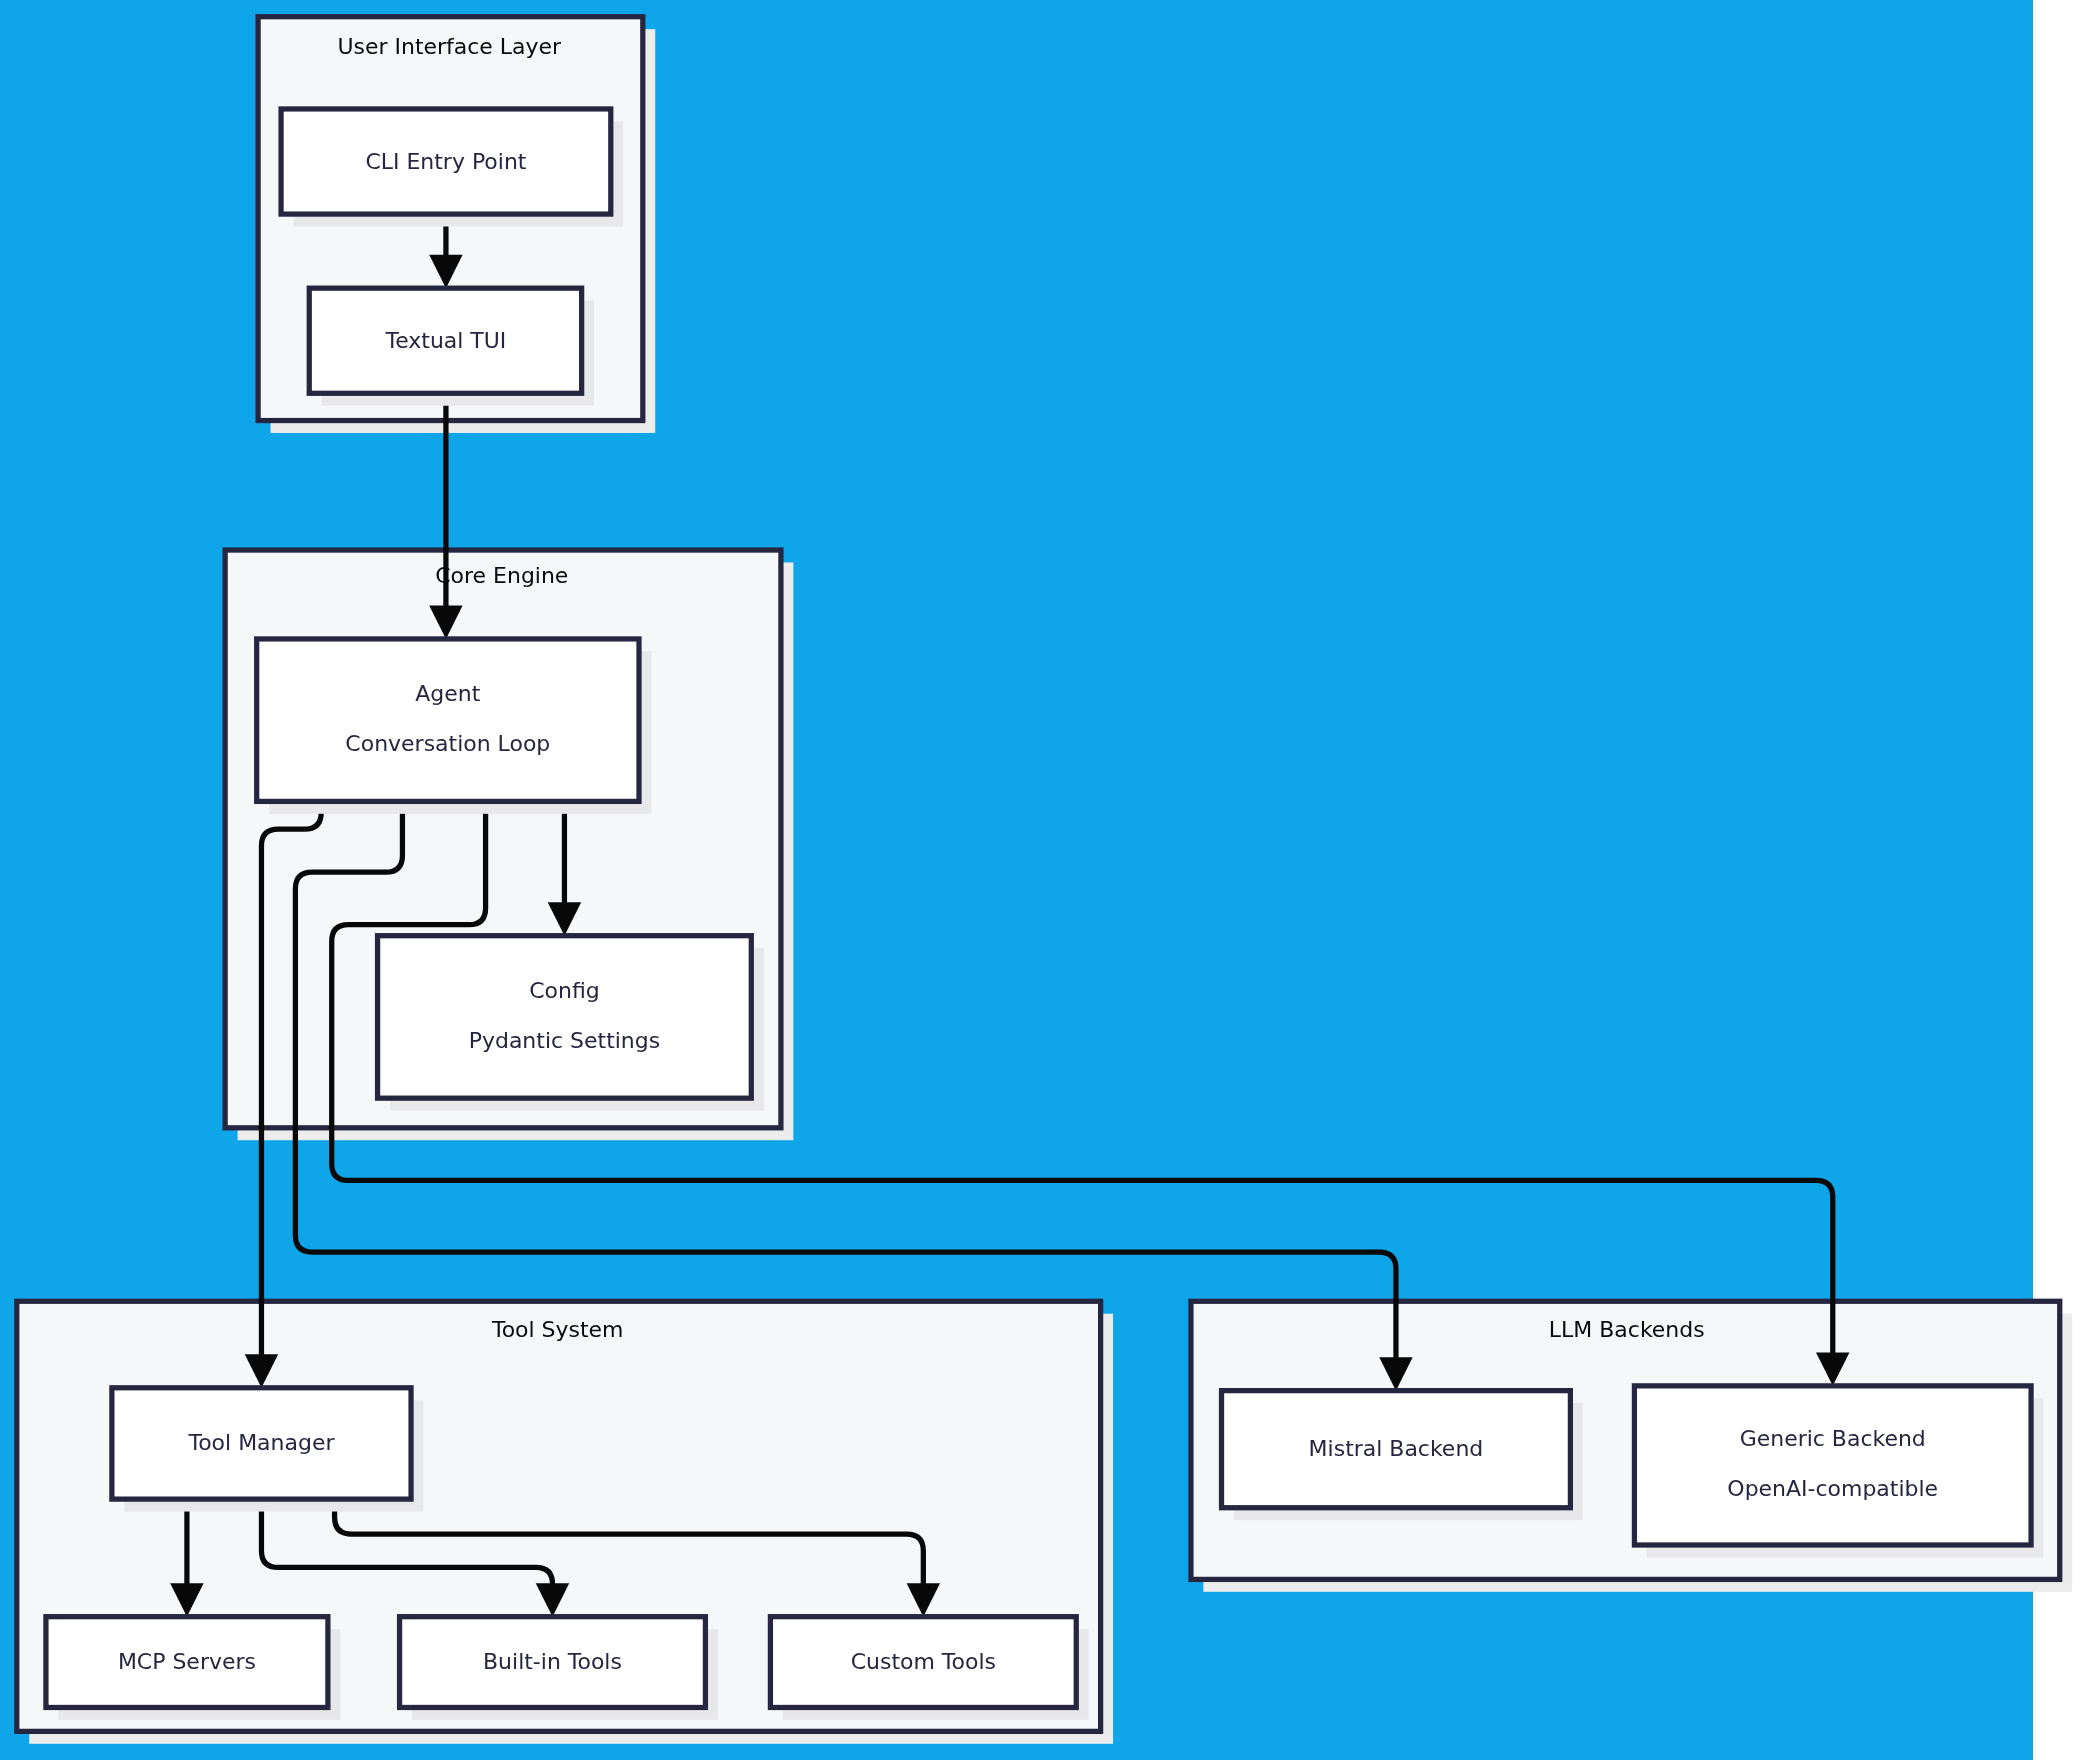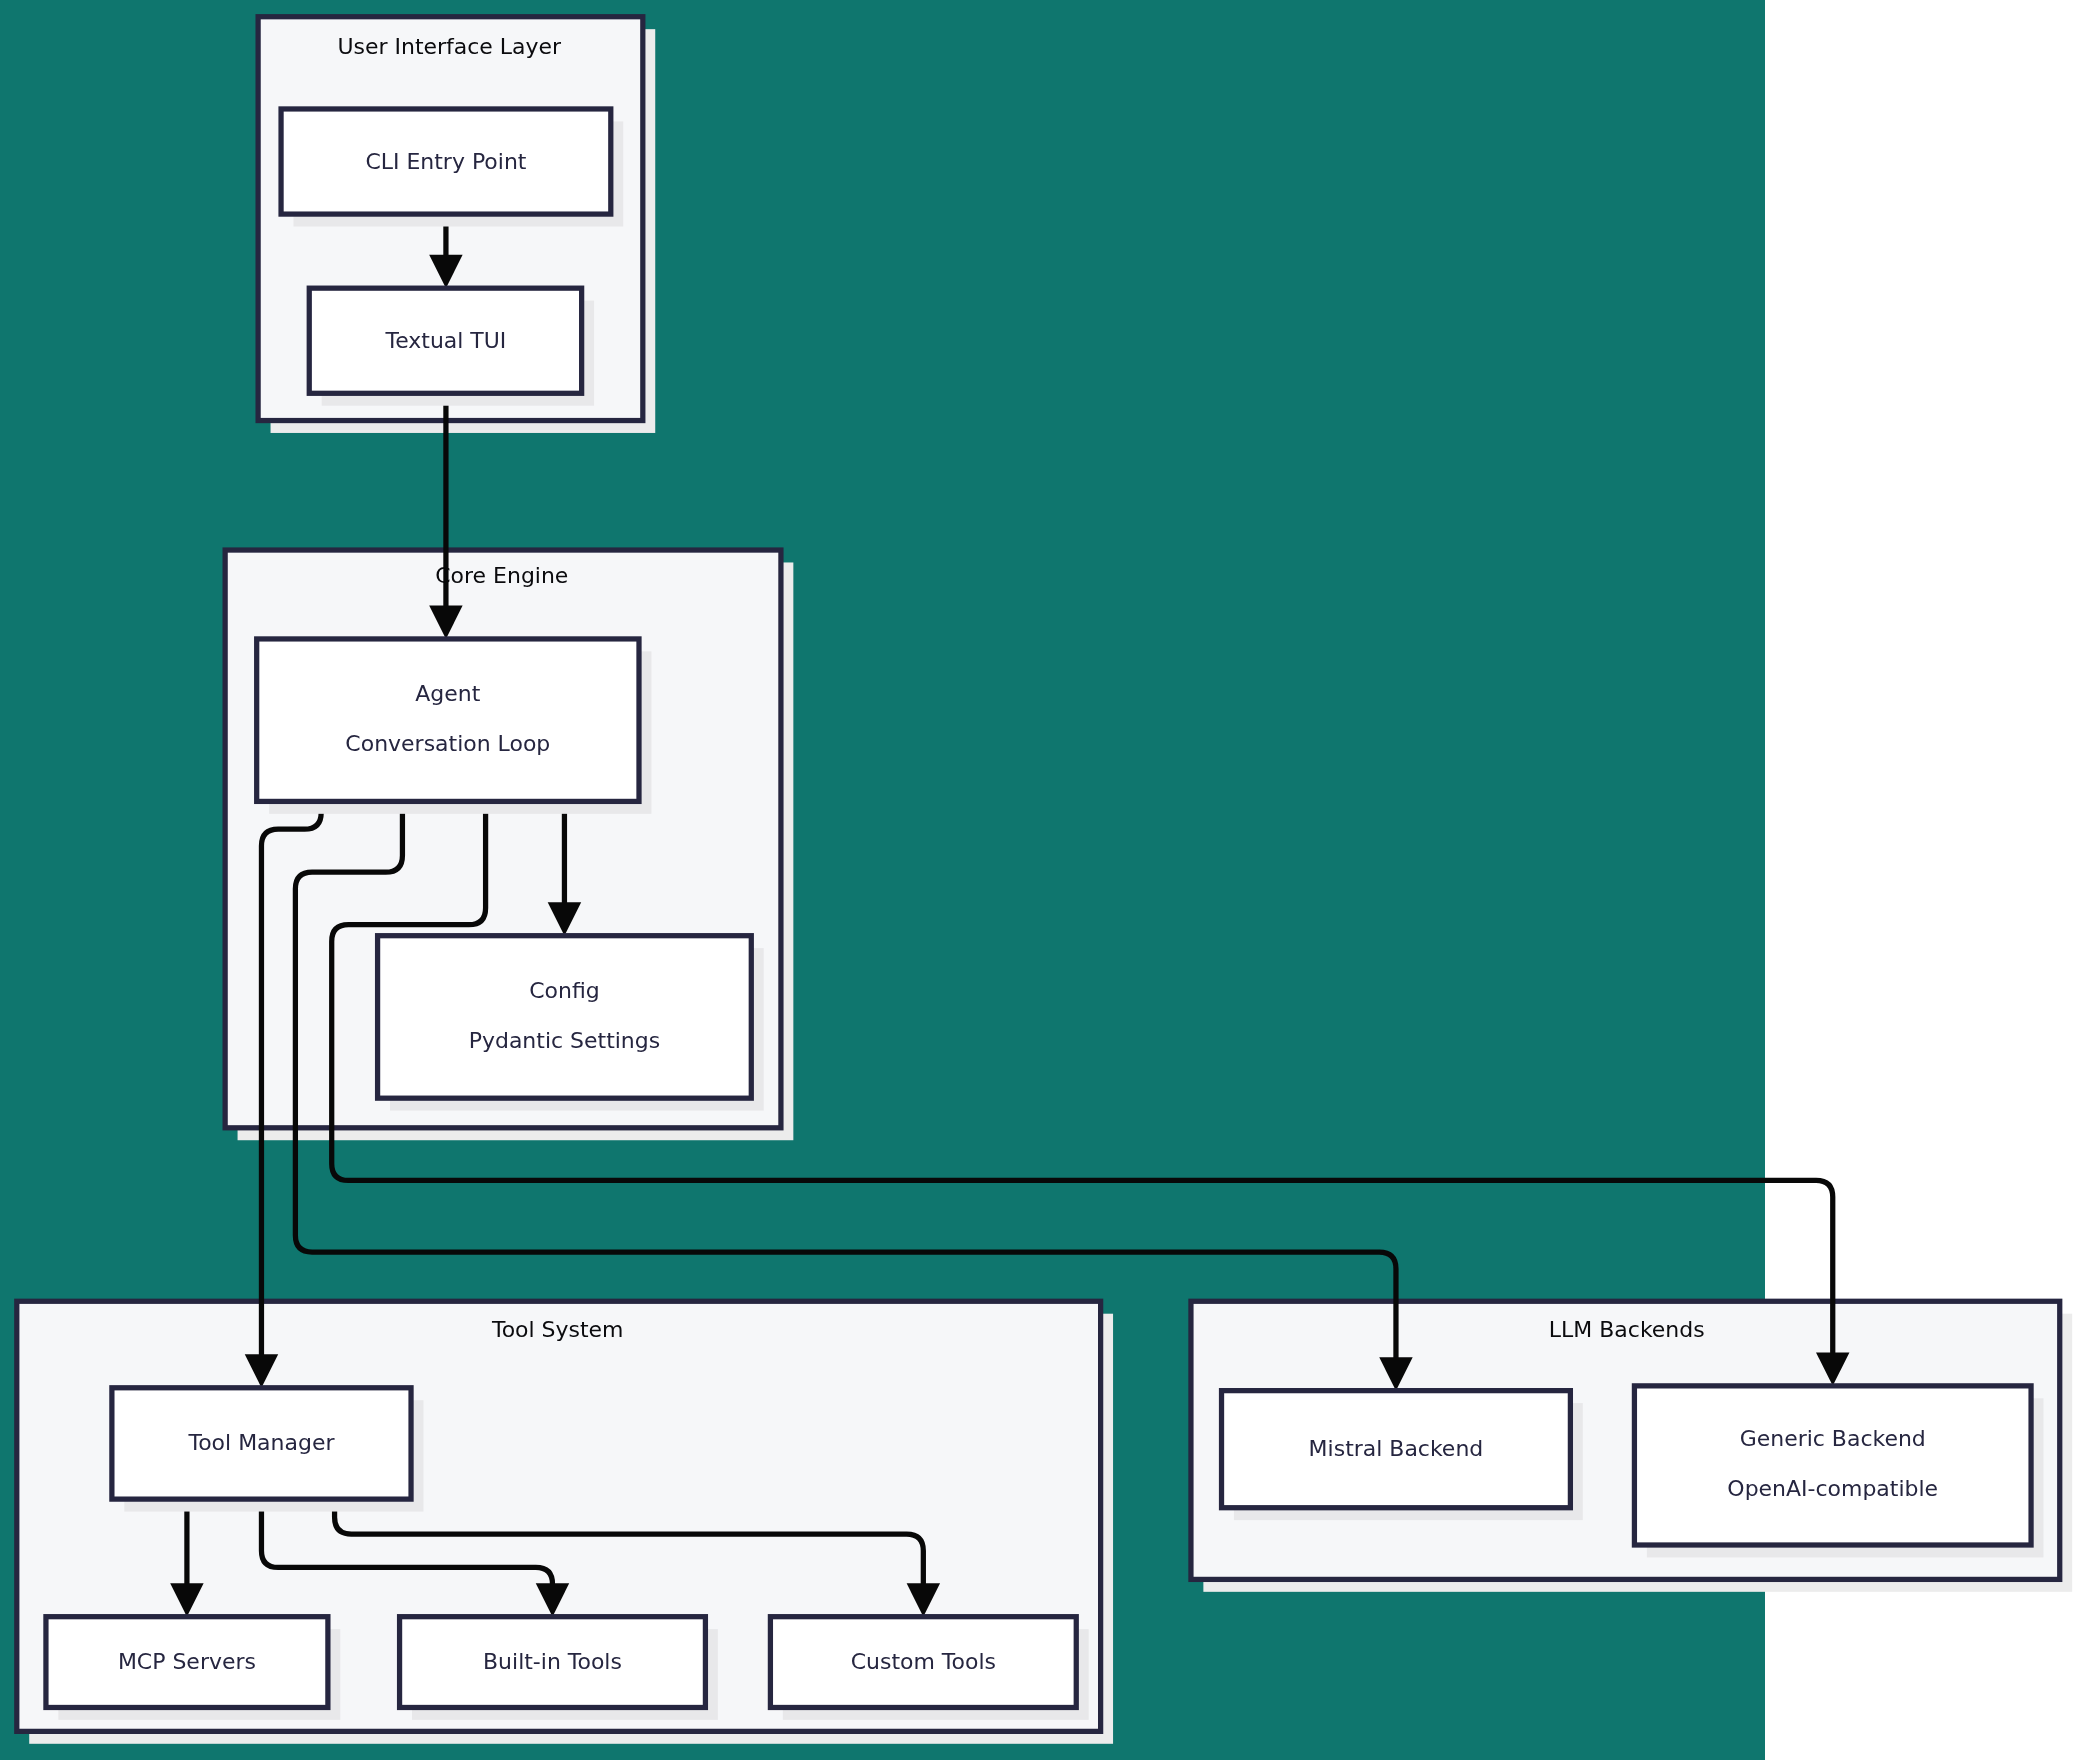--- a/index.html
+++ b/index.html
@@ -1,24 +1,24 @@
 <!DOCTYPE html>
 <html style="font-size:7.6px"><head>
 <meta charset="utf-8">
 <style>
   html, body {
     margin: 0;
     padding: 0;
     background: #ffffff;
   }
   #diagram-root {
-    width: 1765px;
+    width: 2033px;
     height: 1761px;
     position: relative;
-    background: #0f766e;
+    background: #0ea5e9;
     font-family: "DejaVu Sans", sans-serif;
   }
   svg.flowchart {
     display: block;
     width: 2077px;
     height: 1761px;
   }
   .cluster-shadow { fill: #ececec; }
   .cluster-rect {
     fill: #f6f7f9;

